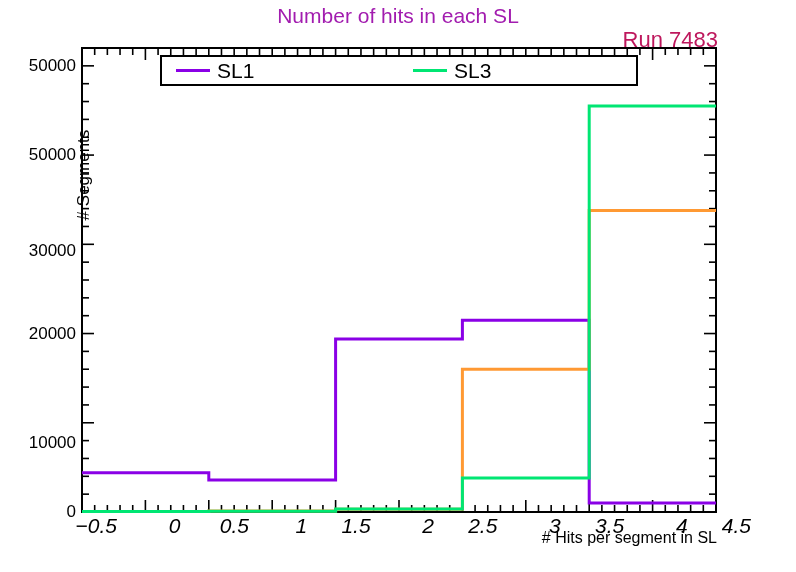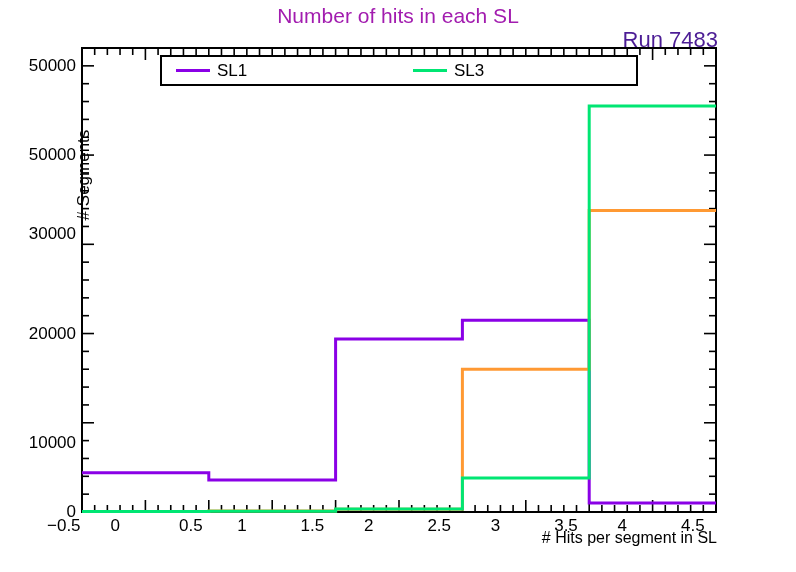--- a/index.html
+++ b/index.html
@@ -7,21 +7,21 @@
   body{width:796px;height:572px;overflow:hidden;
        font-family:"Liberation Sans", sans-serif;color:#000;}
   #canvas{position:relative;width:796px;height:572px;background:#fff;}
 
   .plot-title{
     position:absolute; left:0; top:4px; width:796px;
     text-align:center; font-size:21px; color:#a21caf; letter-spacing:0px;
   }
   .run-label{
     position:absolute; right:78px; top:27px;
-    font-size:22px; color:#4c1d95; text-align:right;
+    font-size:22px; color:#be185d; text-align:right;
   }
 
   
   #frame{
     position:absolute; left:81px; top:47px;
     width:636px; height:466px;
     border:2px solid #000; box-sizing:border-box;
     background:#fff;
   }
   #plotsvg{position:absolute; left:0; top:0; width:796px; height:572px;}
@@ -39,37 +39,37 @@
   }
 
   
   .ytick{
     position:absolute; right:0; width:70px;
     text-align:right; font-size:17px; line-height:17px;
   }
   .ytickwrap{position:absolute; left:4px; top:0; width:72px; height:572px;}
   .xtick{
     position:absolute; top:0; width:70px; margin-left:-35px;
-    text-align:left; font-size:17px; line-height:17px;
+    text-align:right; font-size:21px; line-height:17px;font-style:italic;
   }
   .xtickwrap{position:absolute; left:0; top:517px; width:796px; height:24px;}
 
   
   #legend{
     position:absolute; left:160px; top:55px;
     width:478px; height:31px;
     border:2px solid #000; box-sizing:border-box;
     background:#fff; display:flex; align-items:center;
   }
   .legend-entry{
     flex:1 1 0; display:flex; align-items:center;
     padding-left:14px; gap:7px;
   }
   .legend-line{display:block; width:34px; height:3px;}
-  .legend-text{font-size:17px; line-height:17px;}
+  .legend-text{font-size:21px; line-height:17px;}
 </style>
 </head>
 <body>
 
 <div id="canvas">
 
   <div class="plot-title">Number of hits in each SL</div>
   <div class="run-label">Run 7483</div>
 
   <div id="frame"></div>
@@ -233,21 +233,21 @@
       <line x1="716" y1="48" x2="716" y2="60" stroke="#000" stroke-width="1.6"></line>
       <path d="M 82 472.73846153846154 L 208.8 472.73846153846154 L 208.8 479.87692307692305 L 335.6 479.87692307692305 L 335.6 338.89230769230767 L 462.4 338.89230769230767 L 462.4 320.1538461538462 L 589.2 320.1538461538462 L 589.2 503.0769230769231 L 716 503.0769230769231" fill="none" stroke="#8a00e6" stroke-width="3" stroke-linejoin="miter" stroke-linecap="butt"></path>
       <path d="M 82 511.55384615384617 L 208.8 511.55384615384617 L 208.8 511.10769230769233 L 335.6 511.10769230769233 L 335.6 509.32307692307694 L 462.4 509.32307692307694 L 462.4 369.2307692307692 L 589.2 369.2307692307692 L 589.2 210.39999999999998 L 716 210.39999999999998" fill="none" stroke="#ff9933" stroke-width="3" stroke-linejoin="miter" stroke-linecap="butt"></path>
       <path d="M 82 511.55384615384617 L 208.8 511.55384615384617 L 208.8 511.28615384615387 L 335.6 511.28615384615387 L 335.6 508.87692307692305 L 462.4 508.87692307692305 L 462.4 478.0923076923077 L 589.2 478.0923076923077 L 589.2 106 L 716 106" fill="none" stroke="#00e673" stroke-width="3" stroke-linejoin="miter" stroke-linecap="butt"></path>
     </svg>
 
   <div class="ytickwrap">
       <div class="ytick" style="top: 503px;">0</div>
       <div class="ytick" style="top: 434px;">10000</div>
       <div class="ytick" style="top: 324.538px;">20000</div>
-      <div class="ytick" style="top: 225px;">30000</div>
+      <div class="ytick" style="top: 242px;">30000</div>
       <div class="ytick" style="top: 146.077px;">50000</div>
       <div class="ytick" style="top: 56.8462px;">50000</div>
     </div>
   <div class="xtickwrap">
       <div class="xtick" style="left: 82px;">−0.5</div>
       <div class="xtick" style="left: 145.4px;">0</div>
       <div class="xtick" style="left: 214px;">0.5</div>
       <div class="xtick" style="left: 272.2px;">1</div>
       <div class="xtick" style="left: 335.6px;">1.5</div>
       <div class="xtick" style="left: 399px;">2</div>

